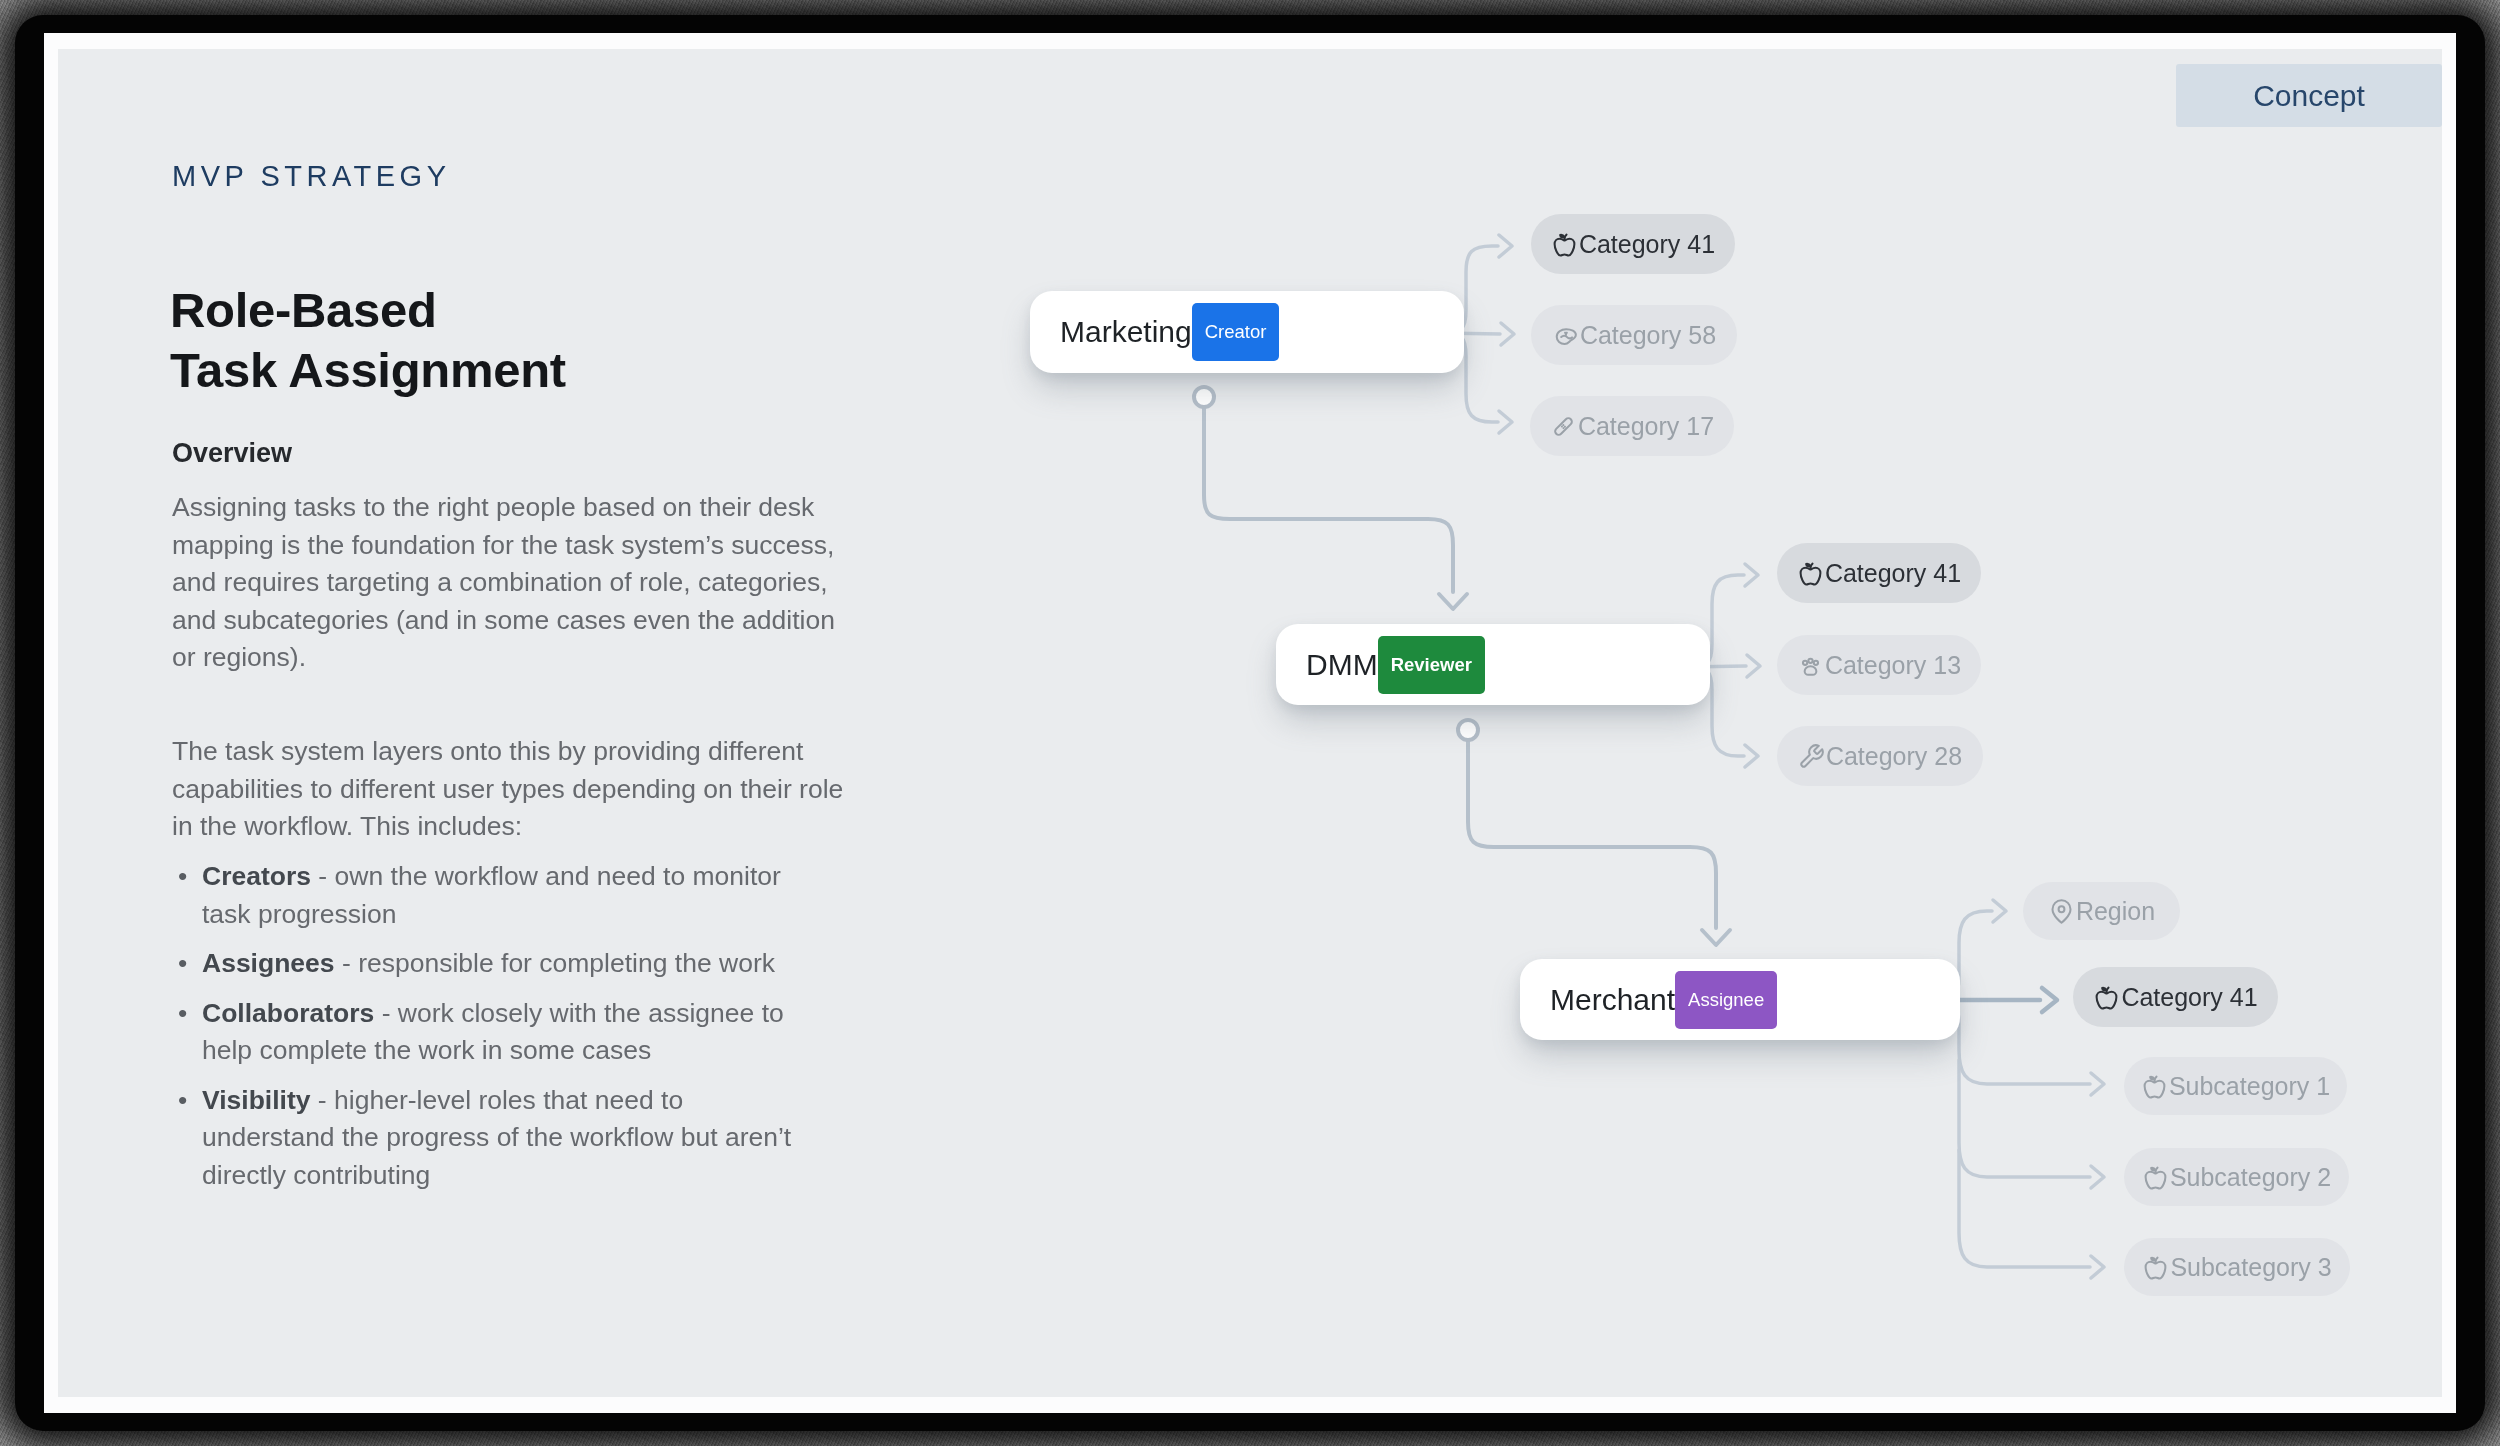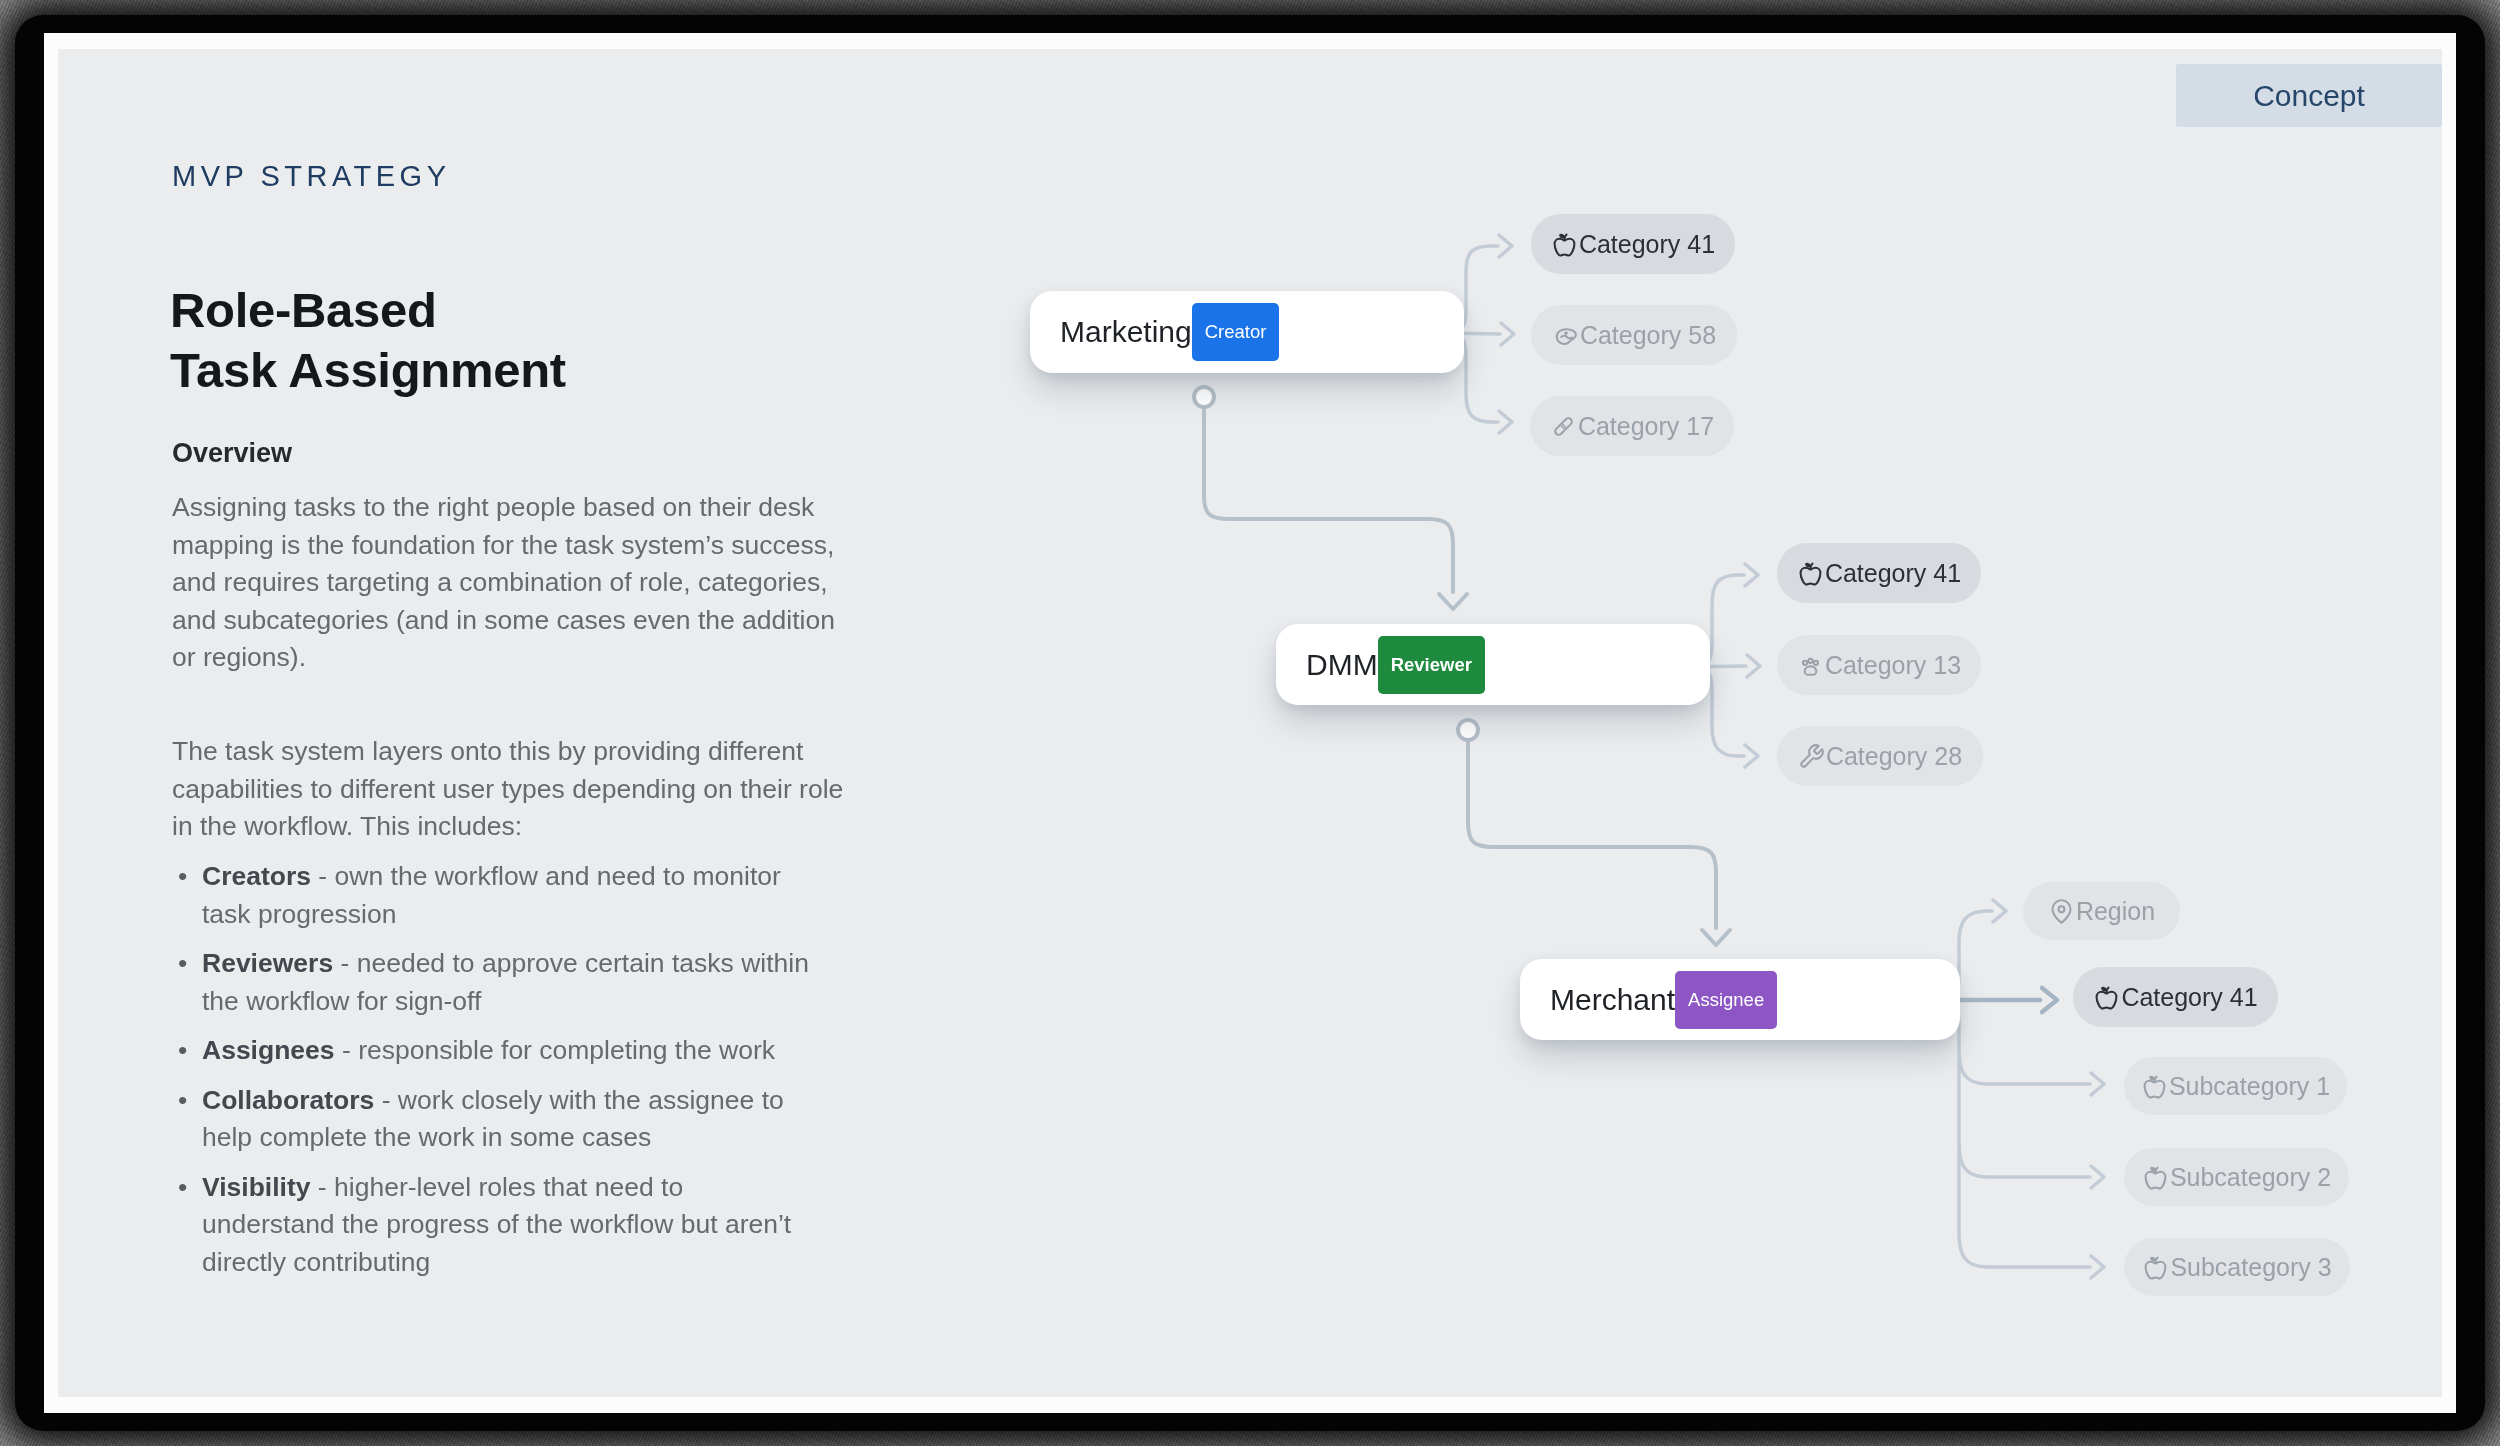--- a/index.html
+++ b/index.html
@@ -108,21 +108,20 @@
 <div class="title">
   <div>Role-Based</div>
   <div>Task Assignment</div>
 </div>
 <div class="overview-h">Overview</div>
 <div class="para para1">Assigning tasks to the right people based on their desk mapping is the foundation for the task system’s success, and requires targeting a combination of role, categories, and subcategories (and in some cases even the addition or regions).</div>
 <div class="para para2">The task system layers onto this by providing different capabilities to different user types depending on their role in the workflow. This includes:</div>
 
 <ul class="bullets">
   <li><span class="term">Creators</span><span> - own the workflow and need to monitor task progression</span></li>
-  <li><span class="term">Reviewers</span><span> - needed to approve certain tasks within the workflow for sign-off</span></li>
   <li><span class="term">Assignees</span><span> - responsible for completing the work</span></li>
   <li><span class="term">Collaborators</span><span> - work closely with the assignee to help complete the work in some cases</span></li>
   <li><span class="term">Visibility</span><span> - higher-level roles that need to understand the progress of the workflow but aren’t directly contributing</span></li>
 </ul>
 
 <svg class="wires" width="2500" height="1446">
 
   <path class="line" d="M1441,333 C1462,333 1466,329 1466,310 L1466,272 C1466,252 1472,246 1492,246 L1498,246"></path>
   <polyline class="line" points="1499,235 1512,246 1499,257"></polyline>
   <path class="line" d="M1441,333 L1500,334"></path>

